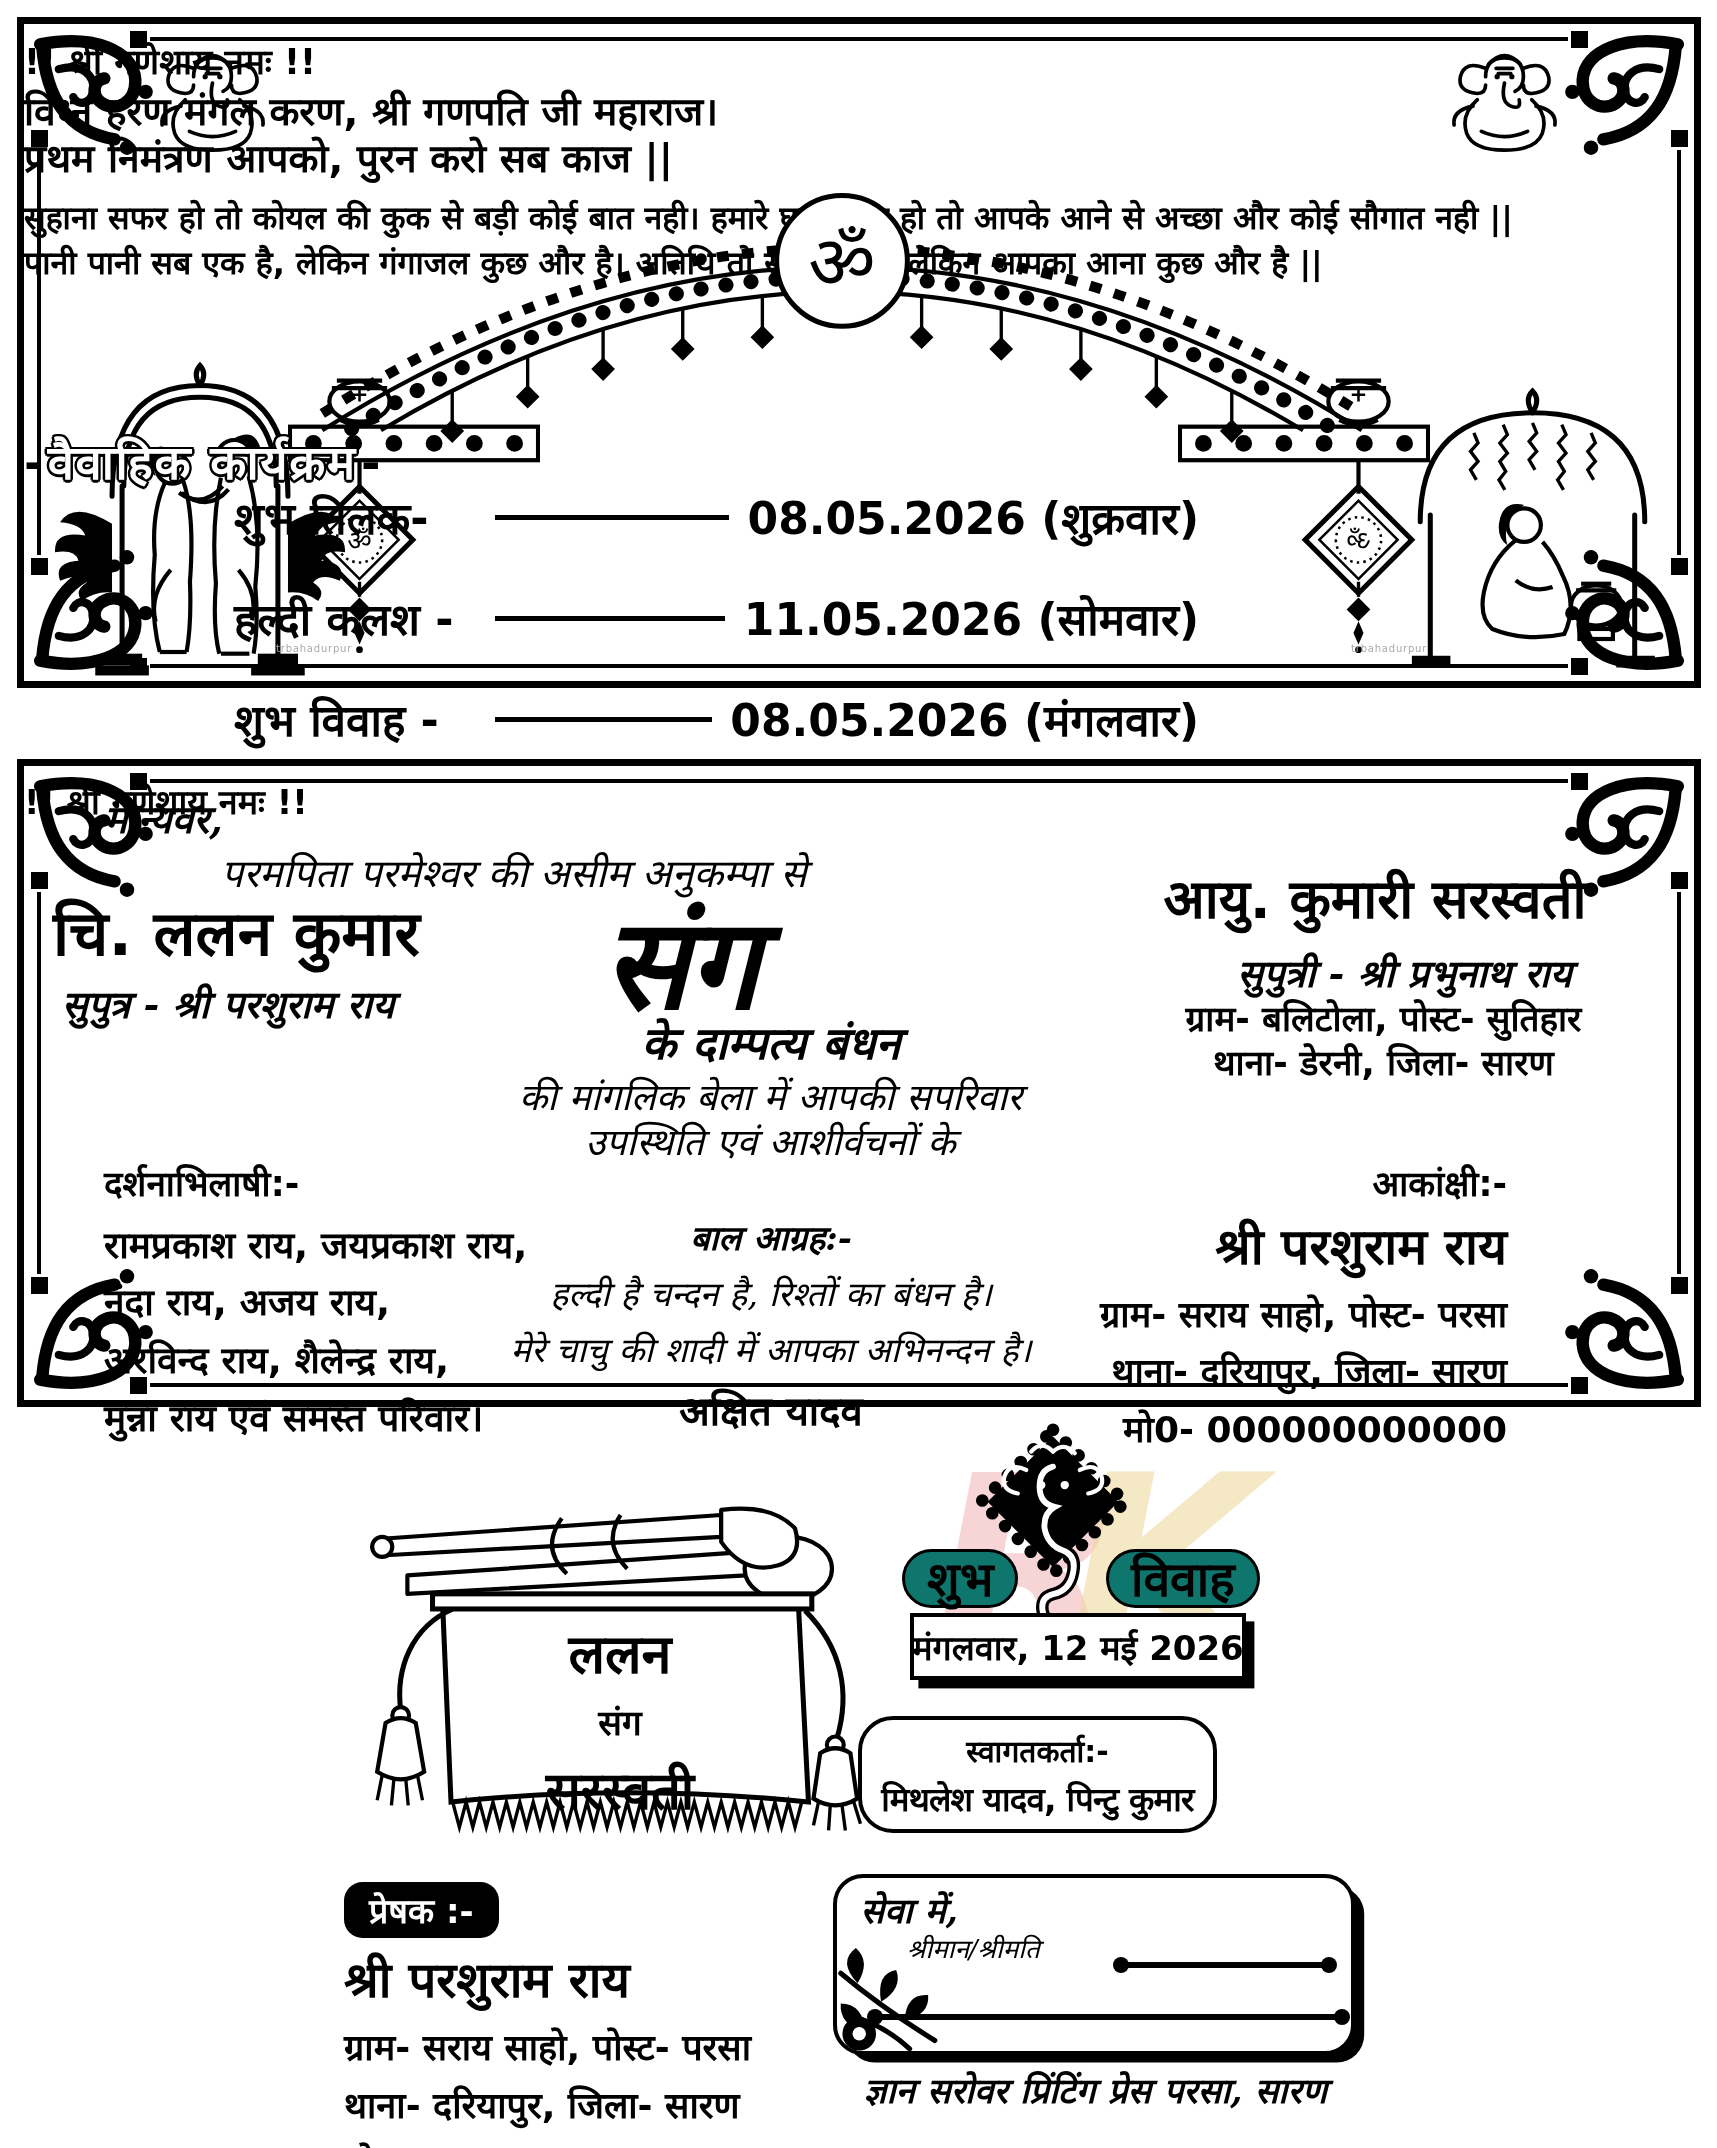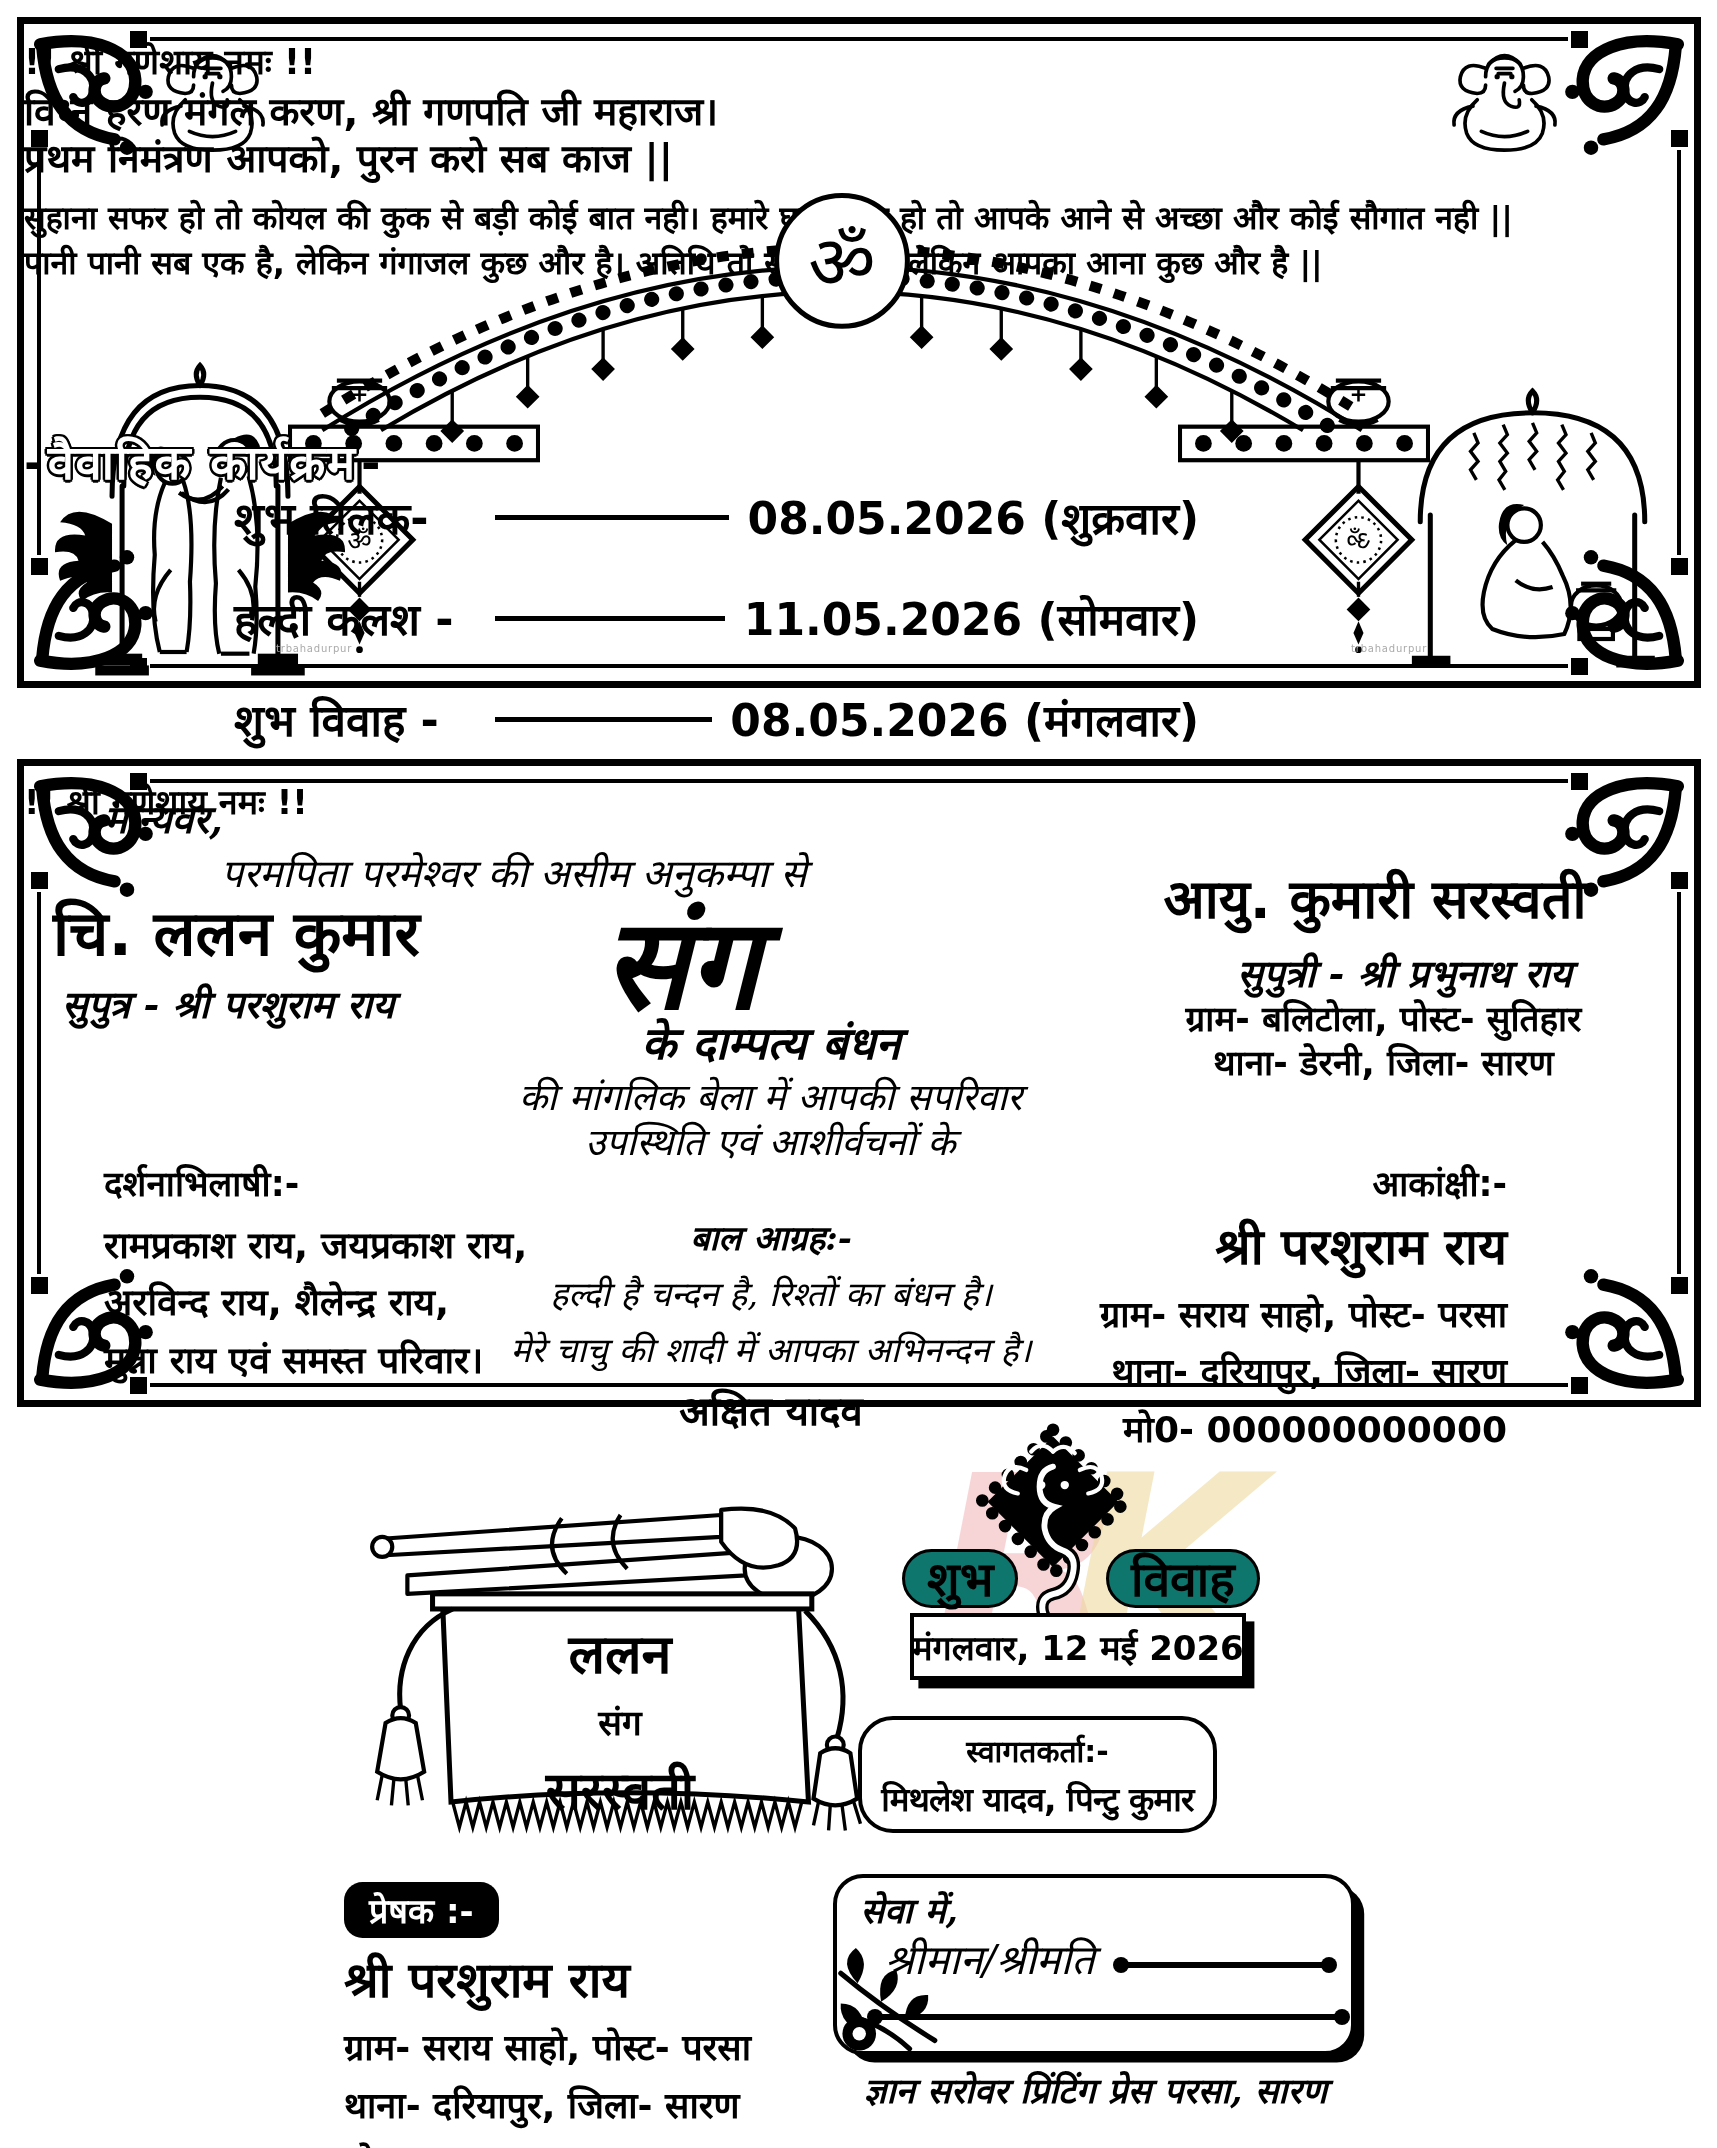--- a/index.html
+++ b/index.html
@@ -286,20 +286,21 @@
     <div class="abs cal nw" style="left:411px;top:349px;width:671px;text-align:center;font-size:37px">उपस्थिति एवं आशीर्वचनों के</div>
 
     <div class="abs nw" style="left:1049px;top:94px;width:604px;text-align:center;font-size:54px;font-weight:900">आयु. कुमारी सरस्वती</div>
     <div class="abs cal nw" style="left:1108px;top:180px;width:545px;text-align:center;font-size:38px;font-weight:700">सुपुत्री - श्री प्रभुनाथ राय</div>
     <div class="abs nw" style="left:1066px;top:228px;width:587px;text-align:center;font-size:35px;font-weight:700">ग्राम- बलिटोला, पोस्ट- सुतिहार</div>
     <div class="abs nw" style="left:1066px;top:272px;width:587px;text-align:center;font-size:35px;font-weight:700">थाना- डेरनी, जिला- सारण</div>
 
     <div class="abs" style="left:80px;top:393px;width:487px">
       <div class="nw" style="font-size:35px;font-weight:700">दर्शनाभिलाषी:-</div>
       <div class="nw" style="font-size:37px;font-weight:700;margin-top:11.7px">रामप्रकाश राय, जयप्रकाश राय,</div>
+      <div class="nw" style="font-size:37px;font-weight:700;margin-top:6.7px">नंदा राय, अजय राय,</div>
       <div class="nw" style="font-size:37px;font-weight:700;margin-top:6.7px">अरविन्द राय, शैलेन्द्र राय,</div>
       <div class="nw" style="font-size:37px;font-weight:700;margin-top:6.7px">मुन्ना राय एवं समस्त परिवार।</div>
     </div>
 
     <div class="abs" style="left:470px;top:448px;width:554px;text-align:center">
       <div class="cal nw" style="font-size:34px;font-weight:700">बाल आग्रह:-</div>
       <div class="cal nw" style="font-size:34px;margin-top:10px">हल्दी है चन्दन है, रिश्तों का बंधन है।</div>
       <div class="cal nw" style="font-size:34px;margin-top:10px">मेरे चाचु की शादी में आपका अभिनन्दन है।</div>
       <div class="nw" style="font-size:40px;font-weight:900;margin-top:10px">अक्षित यादव</div>
     </div>
@@ -390,21 +391,21 @@
   <div class="abs" style="left:344px;top:1882px">
     <div class="nw" style="display:inline-block;background:#000;color:#fff;border-radius:18.5px;padding:5px 25px;font-size:34px;font-weight:700">प्रेषक :-</div>
     <div class="nw" style="font-size:49px;font-weight:900;margin-top:6.7px">श्री परशुराम राय</div>
     <div class="nw" style="font-size:36px;font-weight:700;margin-top:11.7px">ग्राम- सराय साहो, पोस्ट- परसा</div>
     <div class="nw" style="font-size:36px;font-weight:700;margin-top:8.4px">थाना- दरियापुर, जिला- सारण</div>
     <div class="nw" style="font-size:36px;font-weight:600;margin-top:8.4px">मो0-0000000000</div>
   </div>
 
   <div class="abs" style="left:833px;top:1874px;width:522px;height:181px;border:4.2px solid #000;border-radius:30px;background:#fff;box-shadow:11.7px 10px 0 -2.5px #000;z-index:1">
     <div class="abs cal nw" style="left:23.5px;top:8.4px;font-size:35px;font-weight:700">सेवा में,</div>
-    <div class="abs cal nw" style="left:48px;top:52px;font-size:41px">श्रीमान/श्रीमति</div>
+    <div class="abs cal nw" style="left:70px;top:52px;font-size:26px">श्रीमान/श्रीमति</div>
     <div class="dotline" style="left:285px;top:84px;right:23.5px"></div>
     <div class="dotline" style="left:39px;top:136px;right:10px"></div>
     <svg class="abs" style="left:-8.4px;bottom:-13.4px;width:126px;height:126px" viewBox="0 0 150 150">
       <g stroke="#000" fill="none" stroke-width="6" stroke-linecap="round">
         <path d="M14,42 Q64,84 126,122"></path>
         <path d="M22,92 Q64,102 96,132"></path>
       </g>
       <g fill="#000">
         <path d="M34,54 q-24,-26 -2,-42 q18,16 2,42z"></path>
         <path d="M62,76 q-6,-34 18,-38 q8,22 -18,38z"></path>

